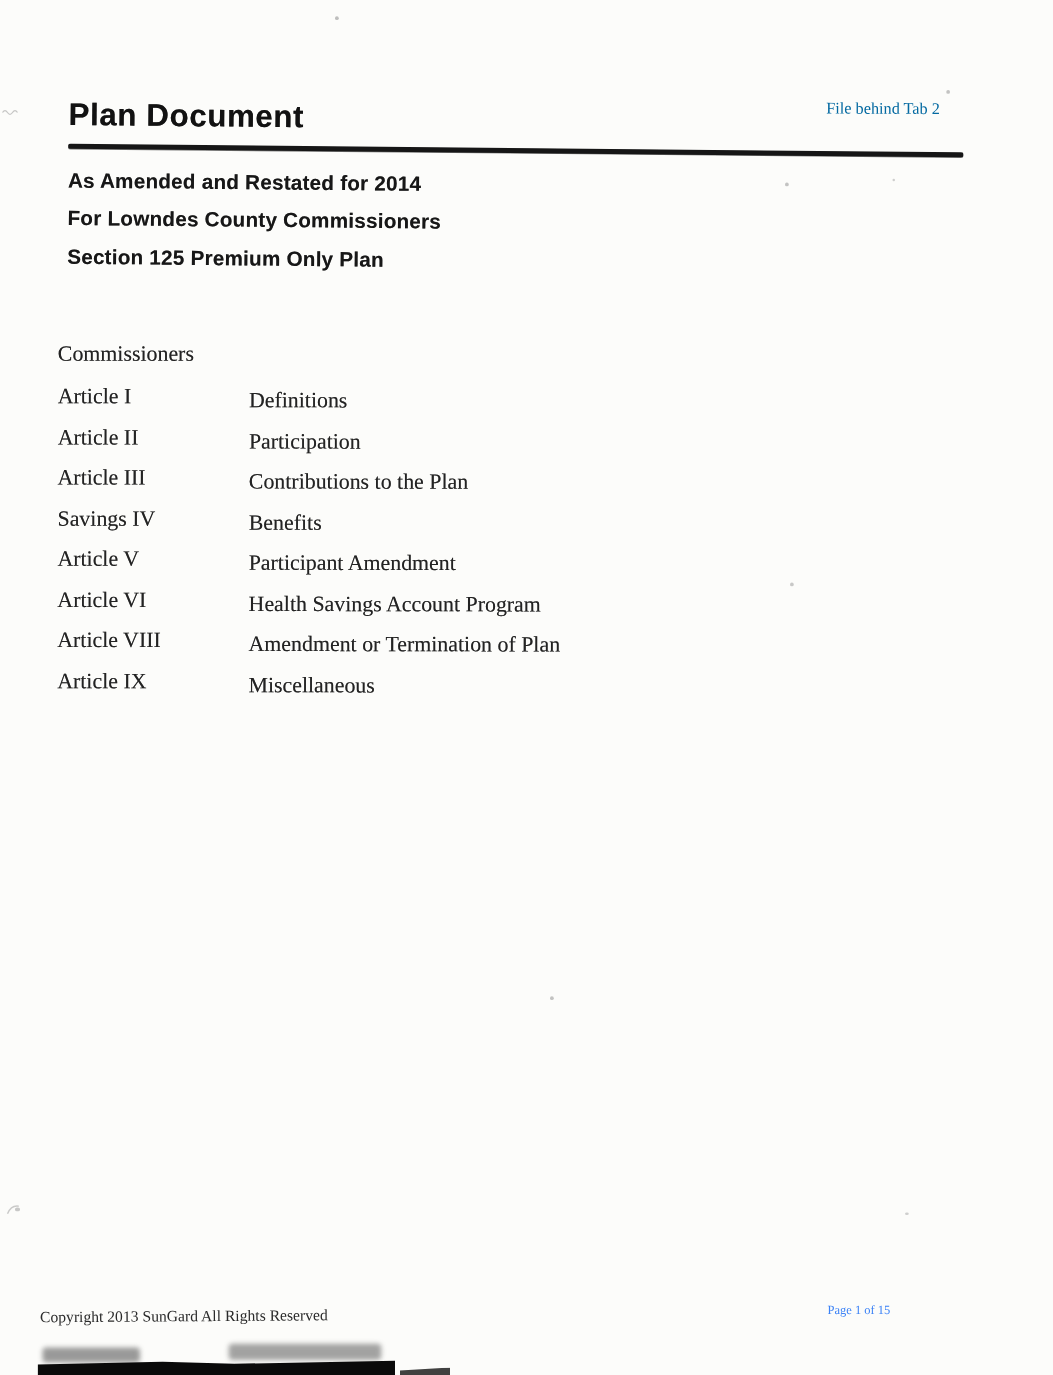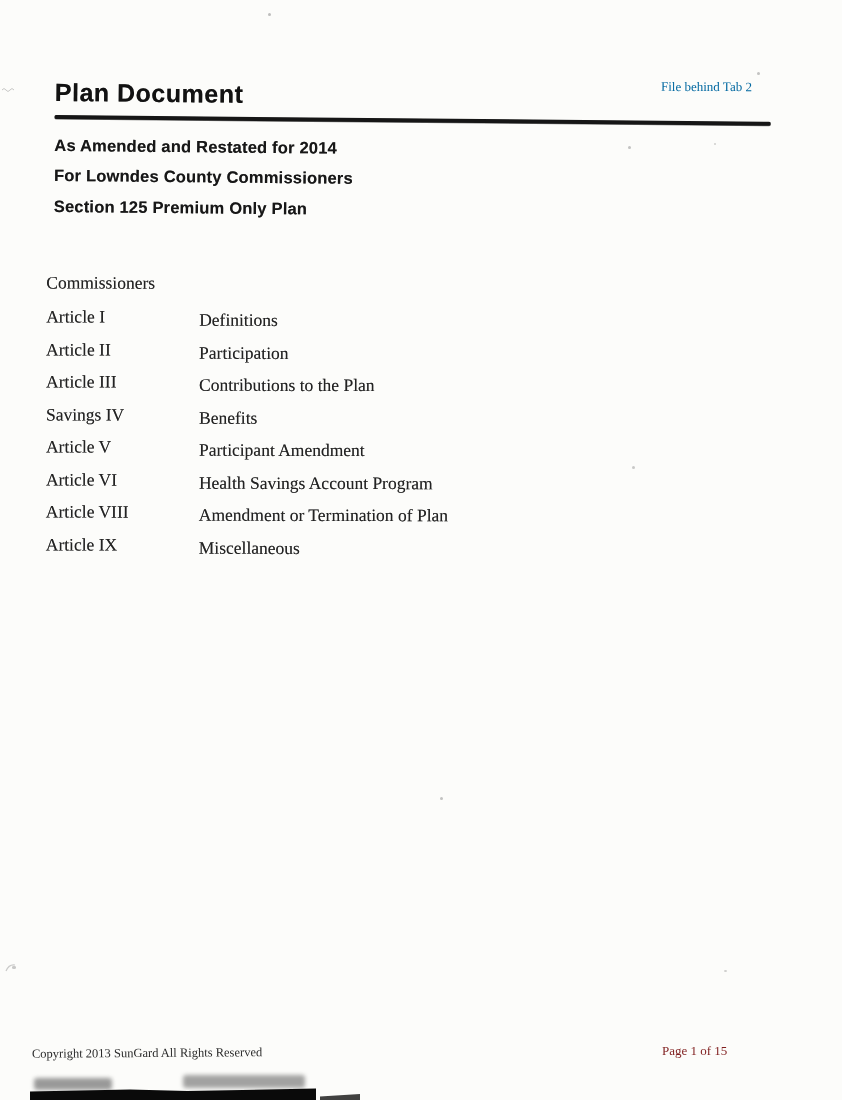--- a/index.html
+++ b/index.html
@@ -64,21 +64,21 @@
   .toc-article{width:153px;flex:0 0 153px;}
   .toc-title{padding-top:3px;}
   
   .footer-copyright{
     position:absolute;left:32px;top:1046px;
     font-size:12.5px;color:#2b2b2b;
     transform:rotate(-0.4deg);
   }
   .footer-page{
     position:absolute;left:662px;top:1043px;
-    font-size:13px;color:#7f1d1d;text-align:right;
+    font-size:10px;color:#3b82f6;text-align:right;
   }
   
   .speck{position:absolute;background:#8a8a8a;border-radius:50%;}
   .sp1{left:268px;top:13px;width:3px;height:3px;opacity:.55;}
   .sp2{left:757px;top:72px;width:3px;height:3px;opacity:.5;}
   .sp3{left:628px;top:146px;width:3px;height:3px;opacity:.5;}
   .sp4{left:714px;top:143px;width:2px;height:2px;opacity:.4;}
   .sp5{left:632px;top:466px;width:3px;height:3px;opacity:.45;}
   .sp6{left:440px;top:797px;width:3px;height:3px;opacity:.5;}
   .sp7{left:724px;top:970px;width:3px;height:2px;opacity:.4;}

